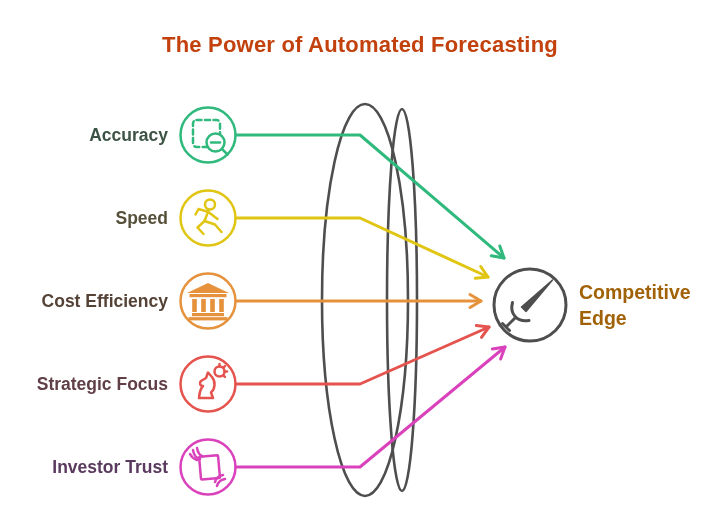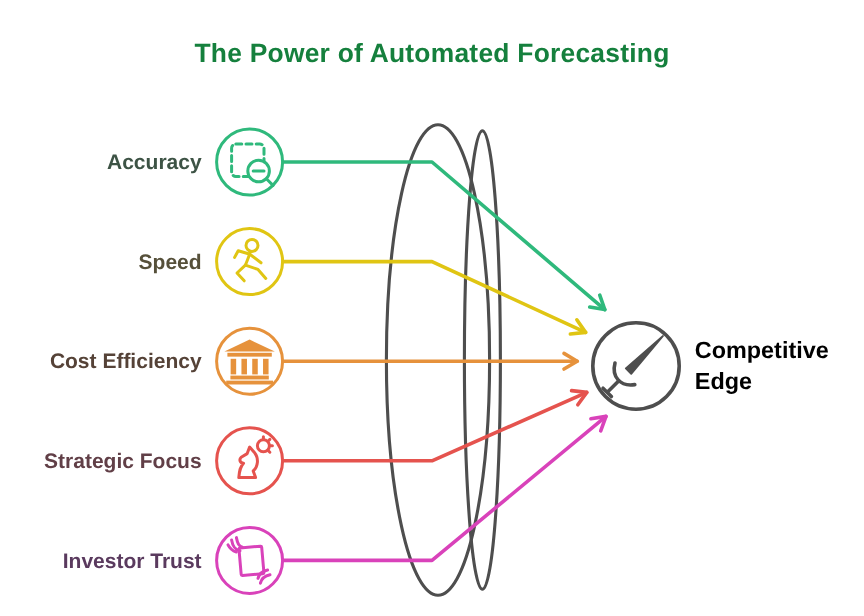--- a/index.html
+++ b/index.html
@@ -12,29 +12,29 @@
   .row0{top:122px}.row1{top:205px}.row2{top:288px}.row3{top:371px}.row4{top:454px}
   .result-label{position:absolute;left:579px;top:279px;width:130px;
                 font-size:19.5px;font-weight:bold;line-height:26px;}
   svg{position:absolute;left:0;top:0;}
 </style>
 </head>
 <body>
 
 <div class="canvas">
 
-  <div class="title" style="color: #15803d;">The Power of Automated Forecasting</div>
+  <div class="title" style="color: #c2410c;">The Power of Automated Forecasting</div>
 
   <div class="item-label row0" style="color: rgb(61, 83, 69);">Accuracy</div>
   <div class="item-label row1" style="color: rgb(86, 80, 58);">Speed</div>
   <div class="item-label row2" style="color: rgb(85, 66, 55);">Cost Efficiency</div>
   <div class="item-label row3" style="color: rgb(97, 63, 71);">Strategic Focus</div>
   <div class="item-label row4" style="color: rgb(90, 58, 94);">Investor Trust</div>
 
-  <div class="result-label" style="color: #000000;">Competitive Edge</div>
+  <div class="result-label" style="color: #a16207;">Competitive Edge</div>
 
   <svg width="720" height="513" viewBox="0 0 720 513">
 
     <g fill="none" stroke-width="2.6" stroke="#4e4e4e">
       <ellipse cx="365" cy="300" rx="43" ry="196"></ellipse>
       <ellipse cx="402" cy="300" rx="15" ry="191"></ellipse>
     </g>
 
     <g fill="none" stroke-width="3" stroke-linecap="round" stroke-linejoin="round" stroke="#2fb97c">
       <polyline points="236,135 360,135 504,258"></polyline>

